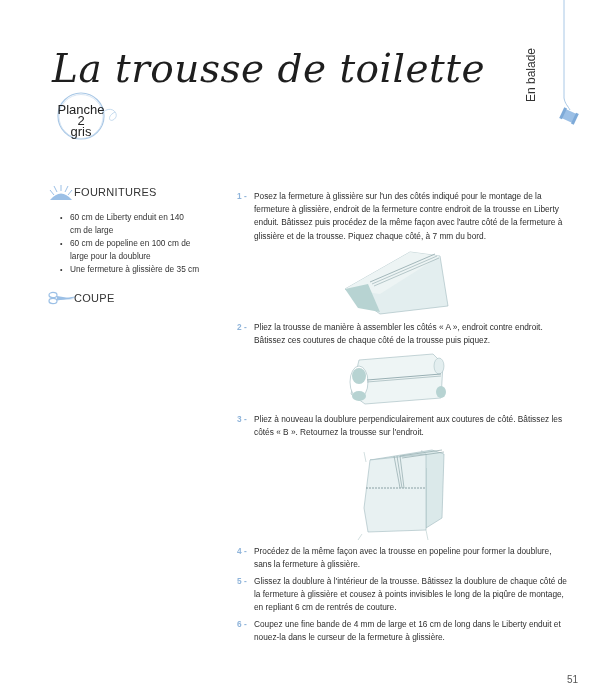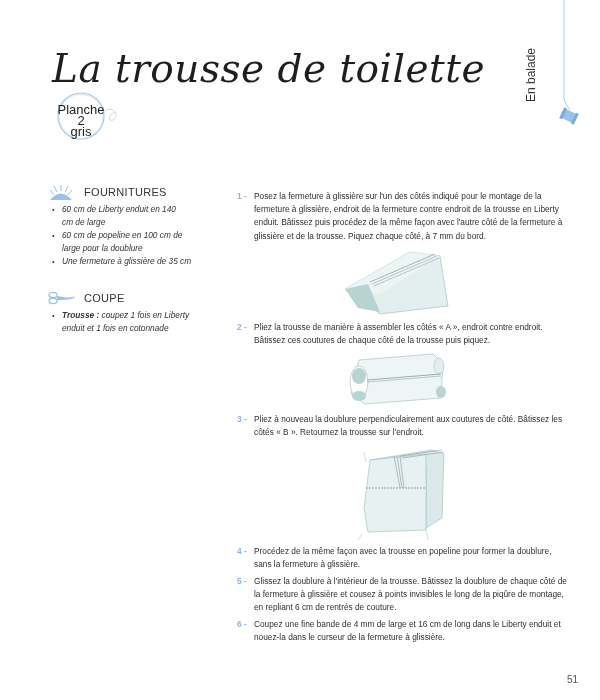--- a/index.html
+++ b/index.html
@@ -13,24 +13,24 @@
   .planche svg { position: absolute; left: 0; top: 0; }
   .planche-text { position: absolute; left: 0; top: 14px; width: 52px; text-align: center;
                   font-size: 13px; line-height: 11px; color: #222; }
 
   .side-tab { position: absolute; right: 0; top: 0; width: 80px; height: 140px; }
   .side-label { position: absolute; left: 524px; top: 52px; transform-origin: left top;
                 transform: rotate(-90deg) translate(-50px, 0); font-size: 12px; color: #333;
                 white-space: nowrap; }
 
   .left-col { position: absolute; left: 48px; top: 185px; width: 170px; }
-  .section-head { display: flex; align-items: center; gap: 10px; font-size: 11px;
+  .section-head { display: flex; align-items: center; font-size: 11px;
                   color: #333; letter-spacing: 0.3px; margin-bottom: 3px; }
   .section-head .ico { width: 26px; height: 14px; display: inline-block; }
-  .bullet-list { list-style: none; margin: 4px; padding: 0; font-style: italic; }
+  .bullet-list { list-style: none; margin: 12px; padding: 0; }
   .bullet-list li { position: relative; padding-left: 10px; font-size: 8.3px;
                     line-height: 13px; color: #333; }
   .bullet-list li::before { content: "•"; position: absolute; left: 0; top: 0; font-size: 7px; }
   .coupe { position: absolute; left: 48px; top: 291px; width: 170px; }
   .bold { font-weight: bold; }
 
   .steps { position: absolute; left: 237px; top: 190px; width: 330px; }
   .step { position: absolute; left: 0; width: 330px; font-size: 8.3px; line-height: 13.2px;
           color: #2e2e2e; }
   .step .num { position: absolute; left: 0; top: 0; color: #8fb4da; font-weight: bold; }
@@ -95,23 +95,20 @@
     <span class="ico">
       <svg width="28" height="14" viewBox="0 0 28 14">
         <ellipse cx="5" cy="4" rx="4" ry="2.6" fill="none" stroke="#9cc0e6" stroke-width="1.2"></ellipse>
         <ellipse cx="5" cy="10" rx="4" ry="2.6" fill="none" stroke="#9cc0e6" stroke-width="1.2"></ellipse>
         <path d="M9 5 L27 8 L9 9 Z" fill="#9cc0e6"></path>
         <path d="M9 9 L27 6" stroke="#9cc0e6" stroke-width="1.2"></path>
       </svg>
     </span>
     <span>COUPE</span>
   </div>
-  <ul class="bullet-list">
-    <li style="width:150px"><span class="bold">Trousse :</span><span> coupez 1 fois en Liberty enduit et 1 fois en cotonnade</span></li>
-  </ul>
 </div>
 
 <div class="steps">
   <div class="step" style="top:0px">
     <span class="num">1 -</span>
     <span class="txt">Posez la fermeture à glissière sur l'un des côtés indiqué pour le montage de la fermeture à glissière, endroit de la fermeture contre endroit de la trousse en Liberty enduit. Bâtissez puis procédez de la même façon avec l'autre côté de la fermeture à glissière et de la trousse. Piquez chaque côté, à 7 mm du bord.</span>
   </div>
   <div class="step" style="top:131px">
     <span class="num">2 -</span>
     <span class="txt">Pliez la trousse de manière à assembler les côtés « A », endroit contre endroit. Bâtissez ces coutures de chaque côté de la trousse puis piquez.</span>

